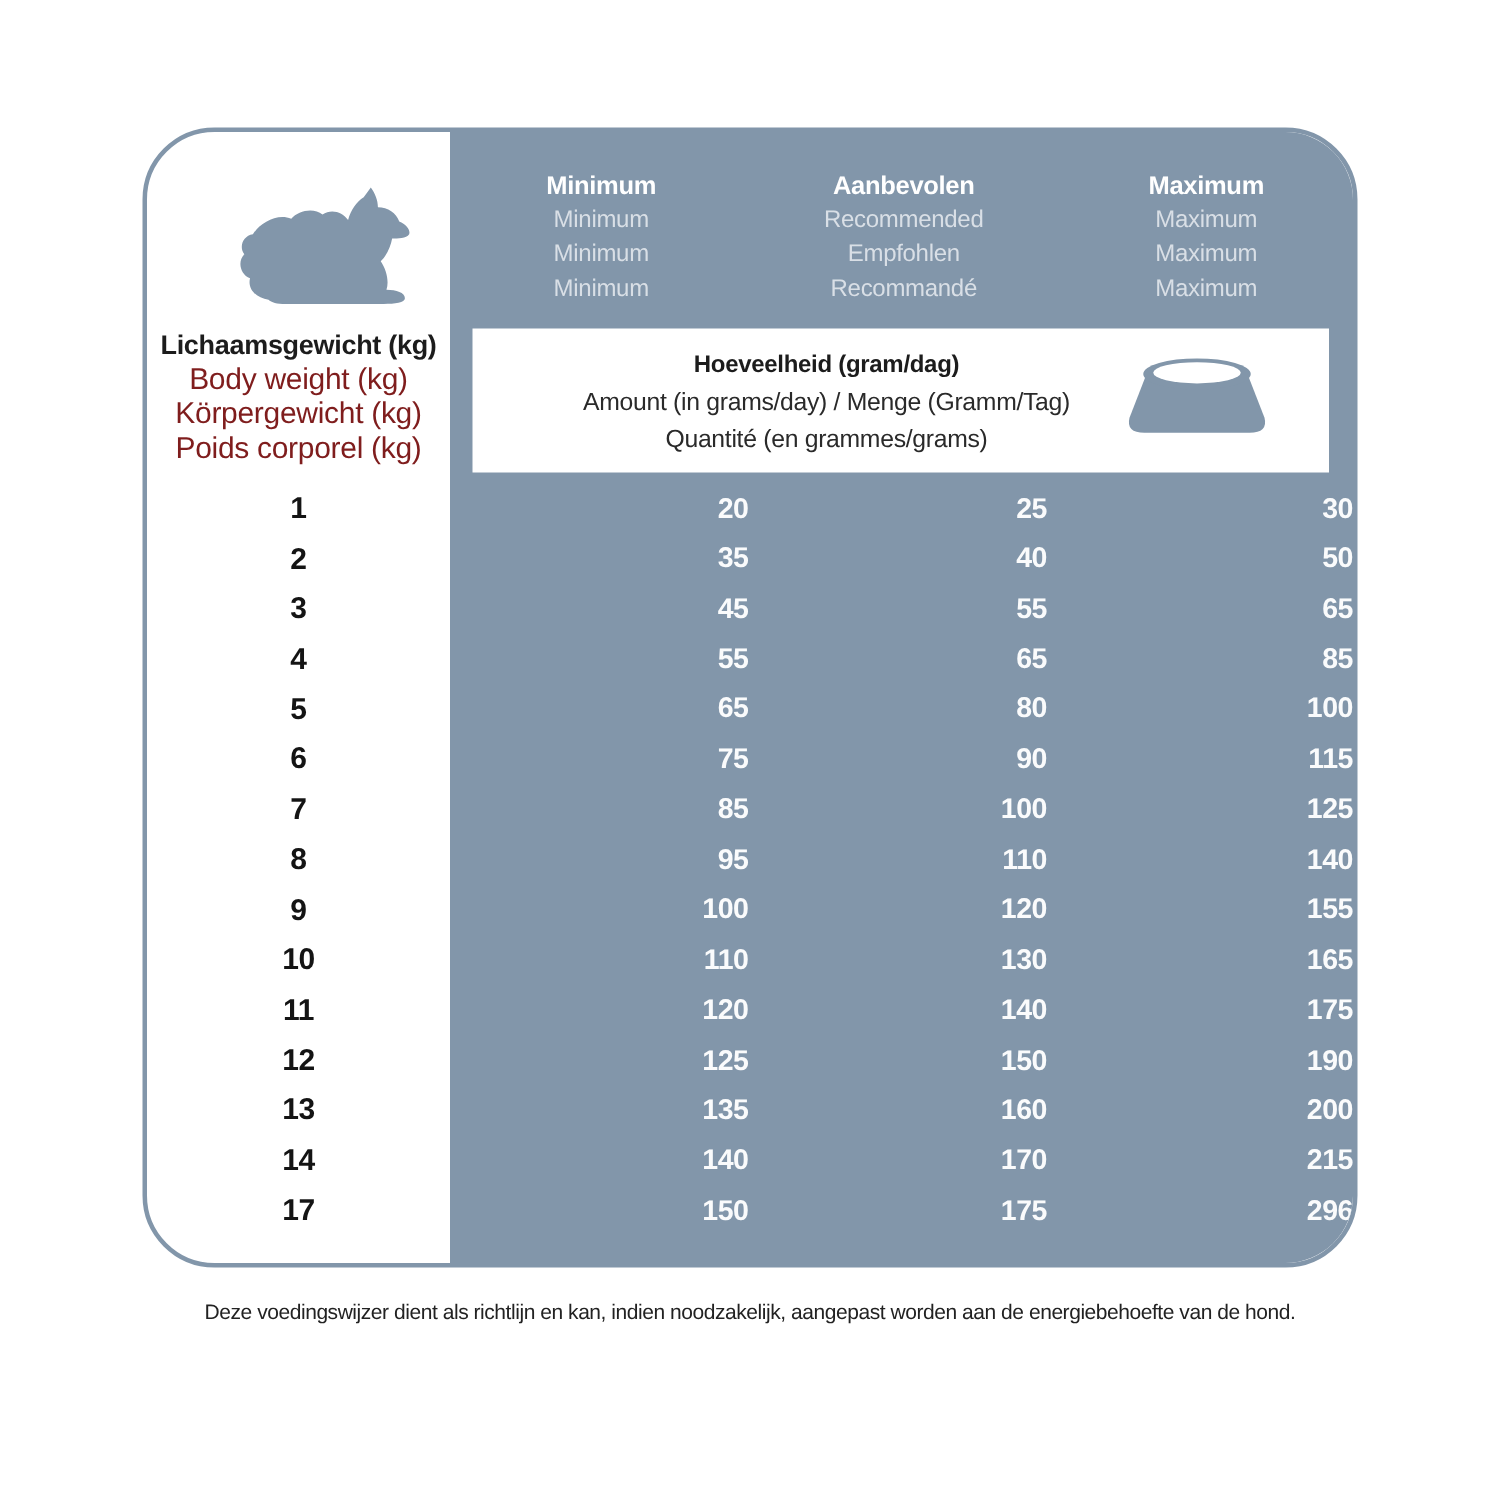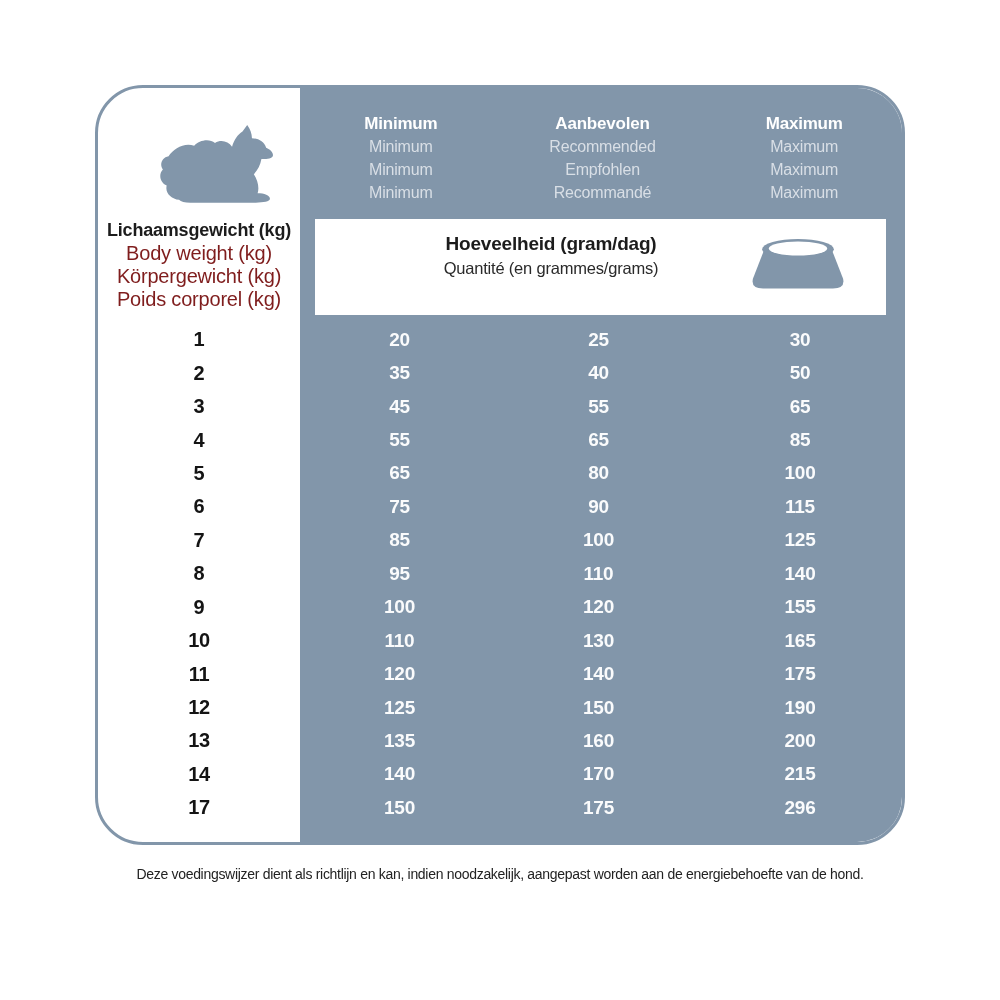--- a/index.html
+++ b/index.html
@@ -60,41 +60,41 @@
   
   .amount-band {
     position:absolute; left:217px; top:131px; width:571px; height:96px;
     background:#ffffff;
   }
   .amount-text {
     position:absolute; left:0; top:12px; width:472px; text-align:center;
     letter-spacing:-0.2px;
   }
   .amount-text .ab-main {
-    display:block; color:#1c1c1c; font-weight:bold; font-size:19px; line-height:25px;
+    display:block; color:#1c1c1c; font-weight:bold; font-size:16px; line-height:25px;
   }
   .amount-text .ab-sub {
     display:block; color:#2a2a2a; font-size:16.5px; line-height:25px;
   }
   .bowl-wrap {
     position:absolute; left:433px; top:15px; width:100px; height:64px;
   }
   .bowl-wrap svg { width:100%; height:100%; }
 
   
   .t-body { position:absolute; left:0; top:235px; width:804px; }
   .t-row {
     display:grid;
     grid-template-columns:202px 199px 199px 204px;
     height:33.45px;
     align-items:center;
   }
   .cell { text-align:center; letter-spacing:-0.3px; }
   .cell.weight { color:#141414; font-weight:bold; font-size:20px; }
-  .cell.val    { color:#FAFBFC; font-weight:bold; font-size:19px; }
+  .cell.val    { color:#FAFBFC; font-weight:bold; font-size:19px;text-align:right; }
 
   
   .footer-note {
     position:absolute; left:0; top:858px; width:1000px;
     display:flex; justify-content:center;
   }
   .footer-note .note-text {
     width:832px; text-align:center;
     color:#222222; font-size:14px; line-height:33px; letter-spacing:-0.3px;
   }
@@ -156,20 +156,21 @@
     <div class="weight-header">
       <span class="wh-main">Lichaamsgewicht (kg)</span>
       <span class="wh-sub">Body weight (kg)</span>
       <span class="wh-sub">Körpergewicht (kg)</span>
       <span class="wh-sub">Poids corporel (kg)</span>
     </div>
 
     <div class="amount-band">
       <div class="amount-text">
         <span class="ab-main">Hoeveelheid (gram/dag)</span>
+        <span class="ab-sub">Amount (in grams/day) / Menge (Gramm/Tag)</span>
         <span class="ab-sub">Quantité (en grammes/grams)</span>
       </div>
       <div class="bowl-wrap">
         <svg viewBox="0 0 120 70" xmlns="http://www.w3.org/2000/svg" aria-hidden="true">
           <path fill="#8296AA" d="M20,14 L6,50 Q3,62 18,62 L102,62 Q117,62 114,50 L100,14 Z"></path>
           <ellipse cx="60" cy="15" rx="43" ry="12.5" fill="#8296AA"></ellipse>
           <ellipse cx="60" cy="14" rx="35" ry="8.5" fill="#ffffff"></ellipse>
         </svg>
       </div>
     </div>

